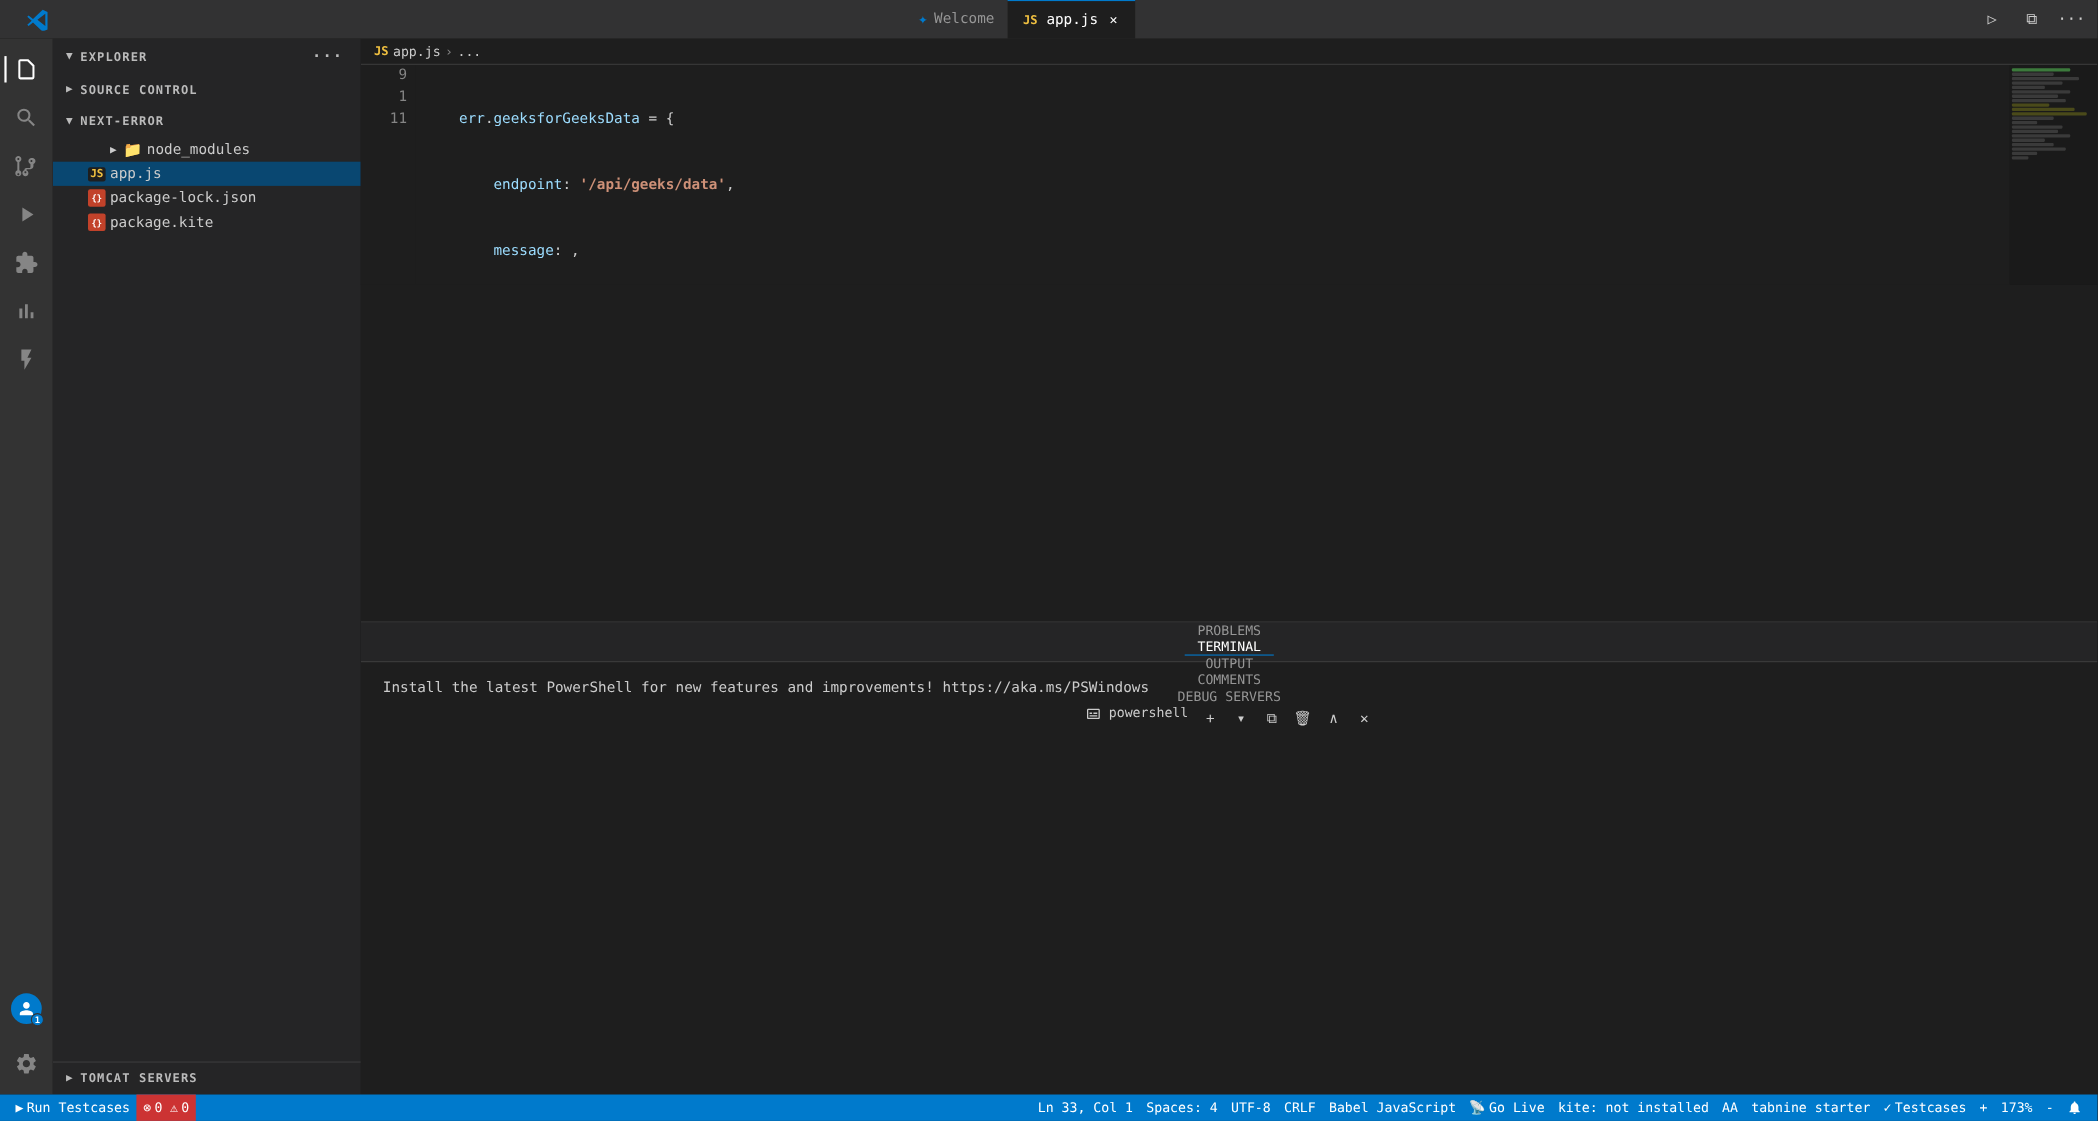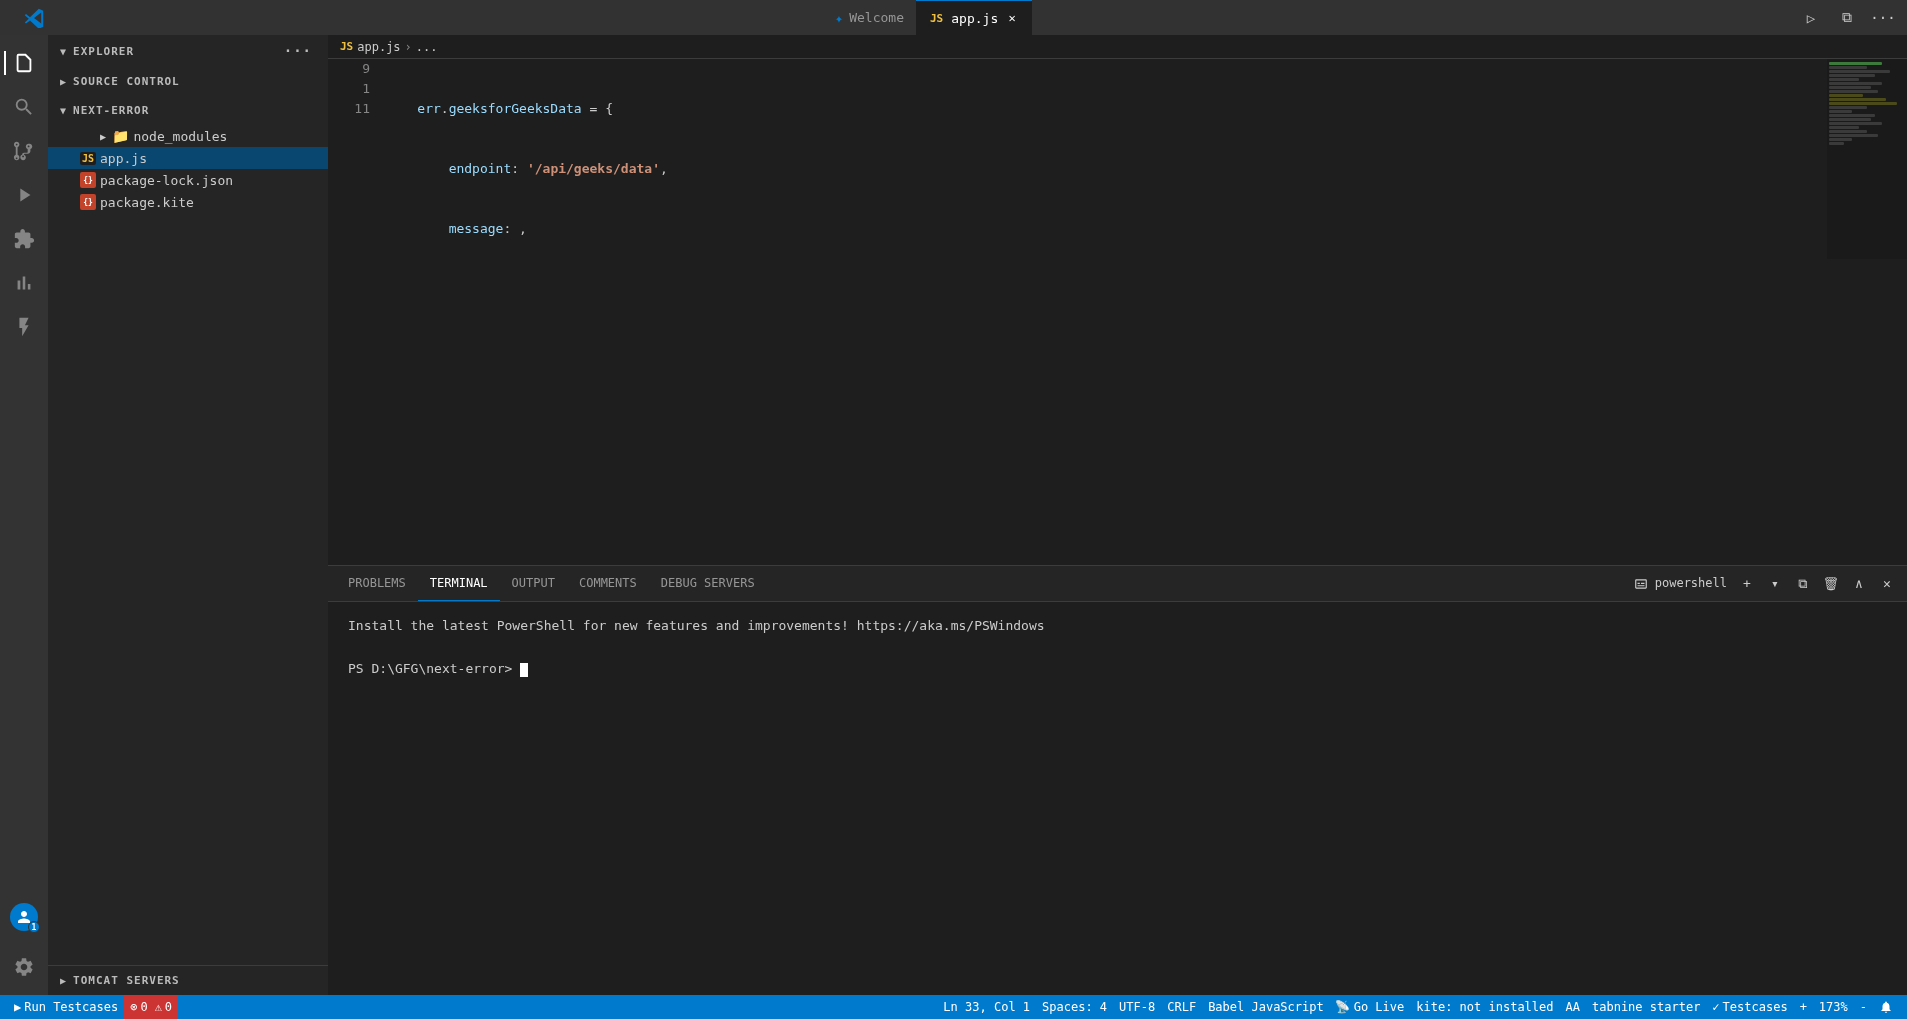--- a/index.html
+++ b/index.html
@@ -317,39 +317,40 @@
       flex-shrink: 0;
       height: 430px;
     }
     .panel-tabs {
       display: flex;
       align-items: center;
       height: 36px;
       background: #252526;
       border-bottom: 1px solid #3c3c3c;
       padding: 0 8px;
+      flex-direction: column;
     }
     .panel-tab {
       padding: 0 12px;
       height: 100%;
       display: flex;
       align-items: center;
       font-size: 12px;
       color: #969696;
       cursor: pointer;
       border-bottom: 1px solid transparent;
     }
     .panel-tab.active {
       color: #ffffff;
       border-bottom: 1px solid #007acc;
     }
     .panel-tab-spacer { flex: 1; }
     .panel-actions {
       display: flex;
-      align-items: center;
+      align-items: flex-start;
       gap: 4px;
     }
     .panel-action-btn {
       width: 24px;
       height: 24px;
       display: flex;
       align-items: center;
       justify-content: center;
       cursor: pointer;
       border-radius: 3px;
@@ -633,24 +634,20 @@
           <div class="panel-action-btn">∧</div>
           <div class="panel-action-btn">✕</div>
         </div>
       </div>
 
       <div class="terminal-content">
         <div class="terminal-line">
           <span>Install the latest PowerShell for new features and improvements! https://aka.ms/PSWindows</span>
         </div>
         <div class="terminal-line">&nbsp;</div>
-        <div class="terminal-line">
-          <span class="terminal-prompt">PS D:\GFG\next-error&gt; </span>
-          <span class="terminal-cursor"></span>
-        </div>
       </div>
     </div>
 
   </div>
 </div>
 
 <div class="status-bar">
   <div class="status-item">
     <span>▶</span>
     <span>Run Testcases</span>

